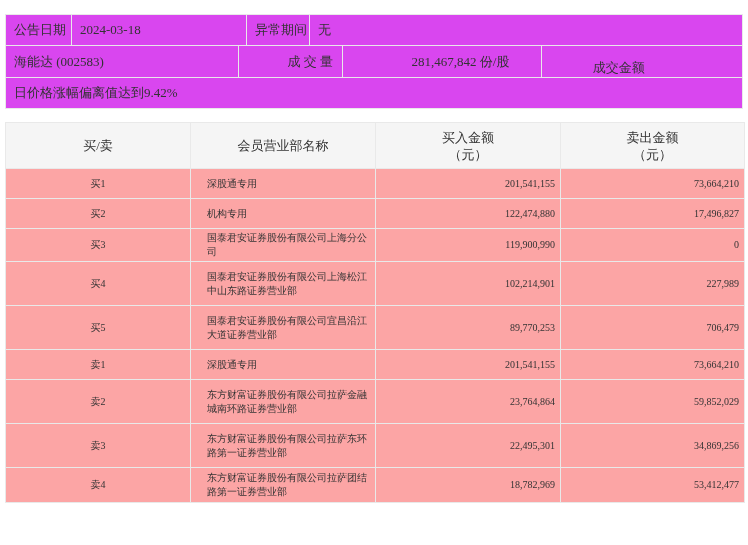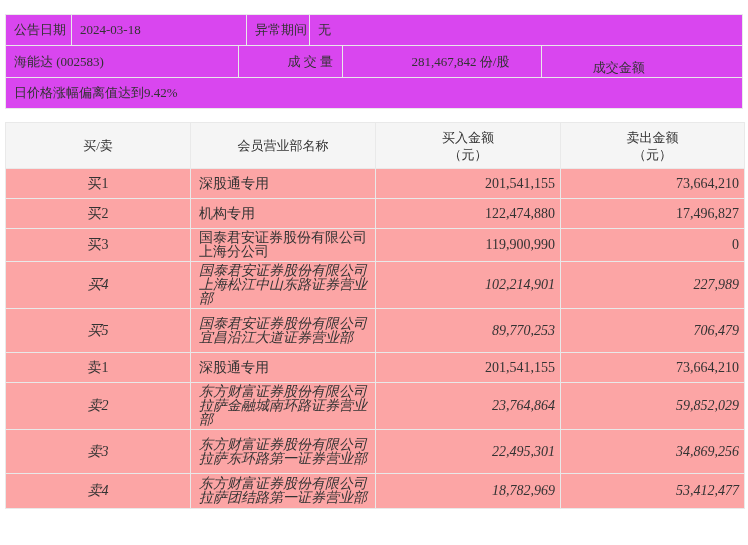--- a/index.html
+++ b/index.html
@@ -37,28 +37,28 @@
     position:absolute;left:5px;top:122px;width:739px;
     border-collapse:collapse;table-layout:fixed;background:#fca5a5;
   }
   .broker-table th,.broker-table td{border:1px solid #e9e9e9;}
   .broker-table thead tr{height:46px;}
   .broker-table th{
     background:#f5f5f5;font-weight:normal;font-size:13px;
     text-align:center;color:#333;line-height:17px;padding:0;
   }
   .broker-table td{
-    font-size:14px;line-height:14px;vertical-align:middle;
+    font-size:10px;line-height:14px;vertical-align:middle;
     padding:2px 5px;word-break:break-all;
   }
   td.col-side{text-align:center;}
-  td.col-branch{text-align:left;padding-left:8px;padding-right:4px;}
+  td.col-branch{text-align:left;padding-left:16px;padding-right:4px;}
   td.col-amount{text-align:right;padding-right:5px;}
   tbody tr.single{height:30px;}
-  tbody tr.double{height:44px;font-style:italic;}
+  tbody tr.double{height:44px;}
   tbody tr:last-child{height:35px;}
 </style>
 </head>
 <body>
 
 <div class="page">
 
   <div class="info-panel">
     <div class="info-row">
       <div class="info-cell w-announce-label">公告日期</div>

